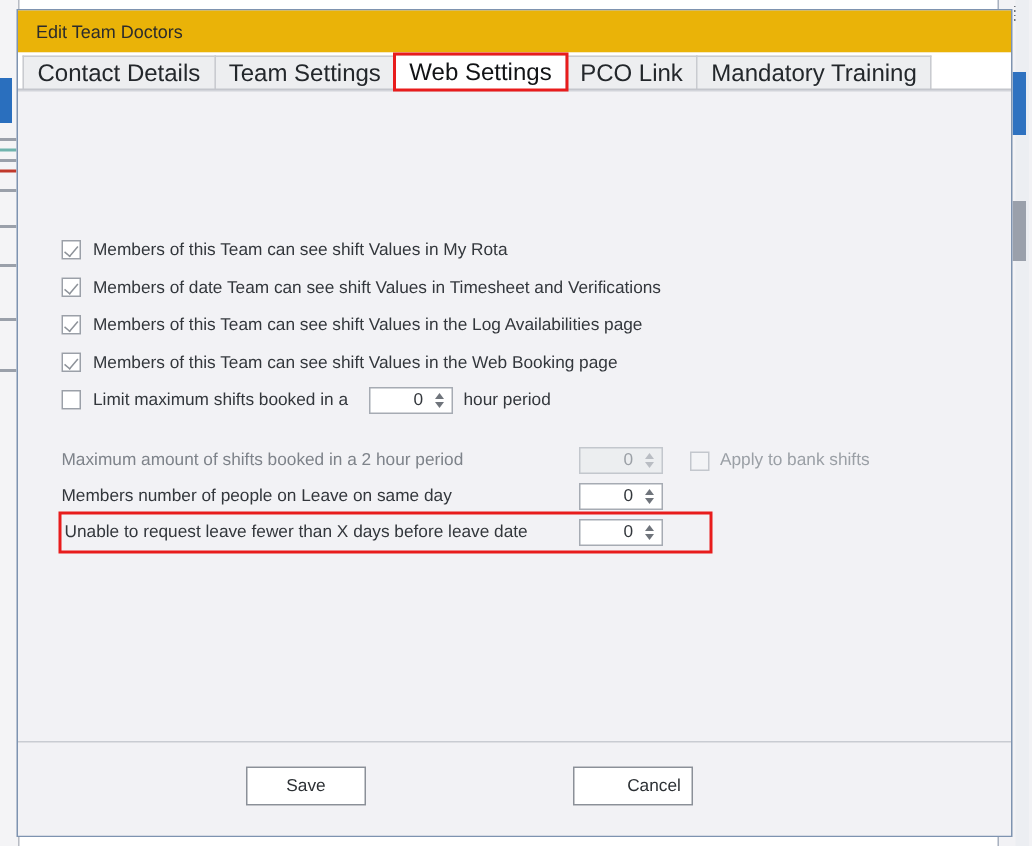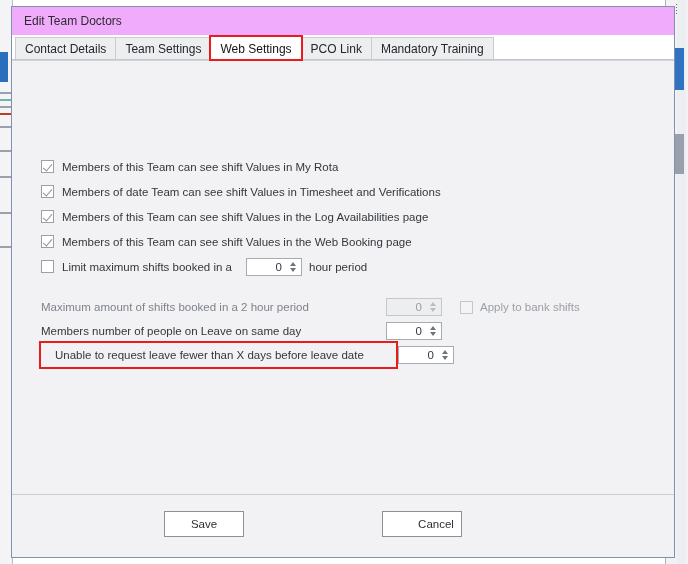--- a/index.html
+++ b/index.html
@@ -101,21 +101,21 @@
     background: #f2f2f5;
     border: 1px solid #7e93b0;
     box-sizing: border-box;
     display: flex;
     flex-direction: column;
   }
 
   .title-bar {
     height: 28px;
     flex: none;
-    background: #f0abfc;
+    background: #eab308;
     display: flex;
     align-items: center;
     padding-left: 12px;
     box-sizing: border-box;
   }
   .title-text {
     font-size: 12px;
     color: #2c2c2c;
   }
 
@@ -134,21 +134,21 @@
     content: "";
     position: absolute;
     left: 0; right: 0; bottom: 0;
     height: 1px;
     background: #c4c6cc;
   }
   .tab {
     height: 23px;
     line-height: 23px;
     padding: 0 9px;
-    font-size: 12px;
+    font-size: 16px;
     color: #23272b;
     background: #edeef0;
     border: 1px solid #c9cbd0;
     border-bottom: none;
     margin-right: -1px;
     white-space: nowrap;
     position: relative;
     box-sizing: border-box;
   }
   .tab.active {
@@ -277,23 +277,23 @@
     color: #33373c;
     white-space: nowrap;
     width: 345px;
     flex: none;
   }
   .num-label.dim { color: #7e838a; }
 
   .num-row.boxed {
     outline: 2px solid #e81c1c;
     outline-offset: 0px;
-    width: 355px;
-    box-sizing: border-box;
-    padding-left: 14px;
+    width: 432px;
+    box-sizing: border-box;
+    padding-left: 2px;
   }
   .num-row.boxed .num-label { width: 343px; }
 
   .bank-chk {
     display: flex;
     align-items: center;
     margin-left: 18px;
   }
   .bank-box {
     width: 13px; height: 13px;

